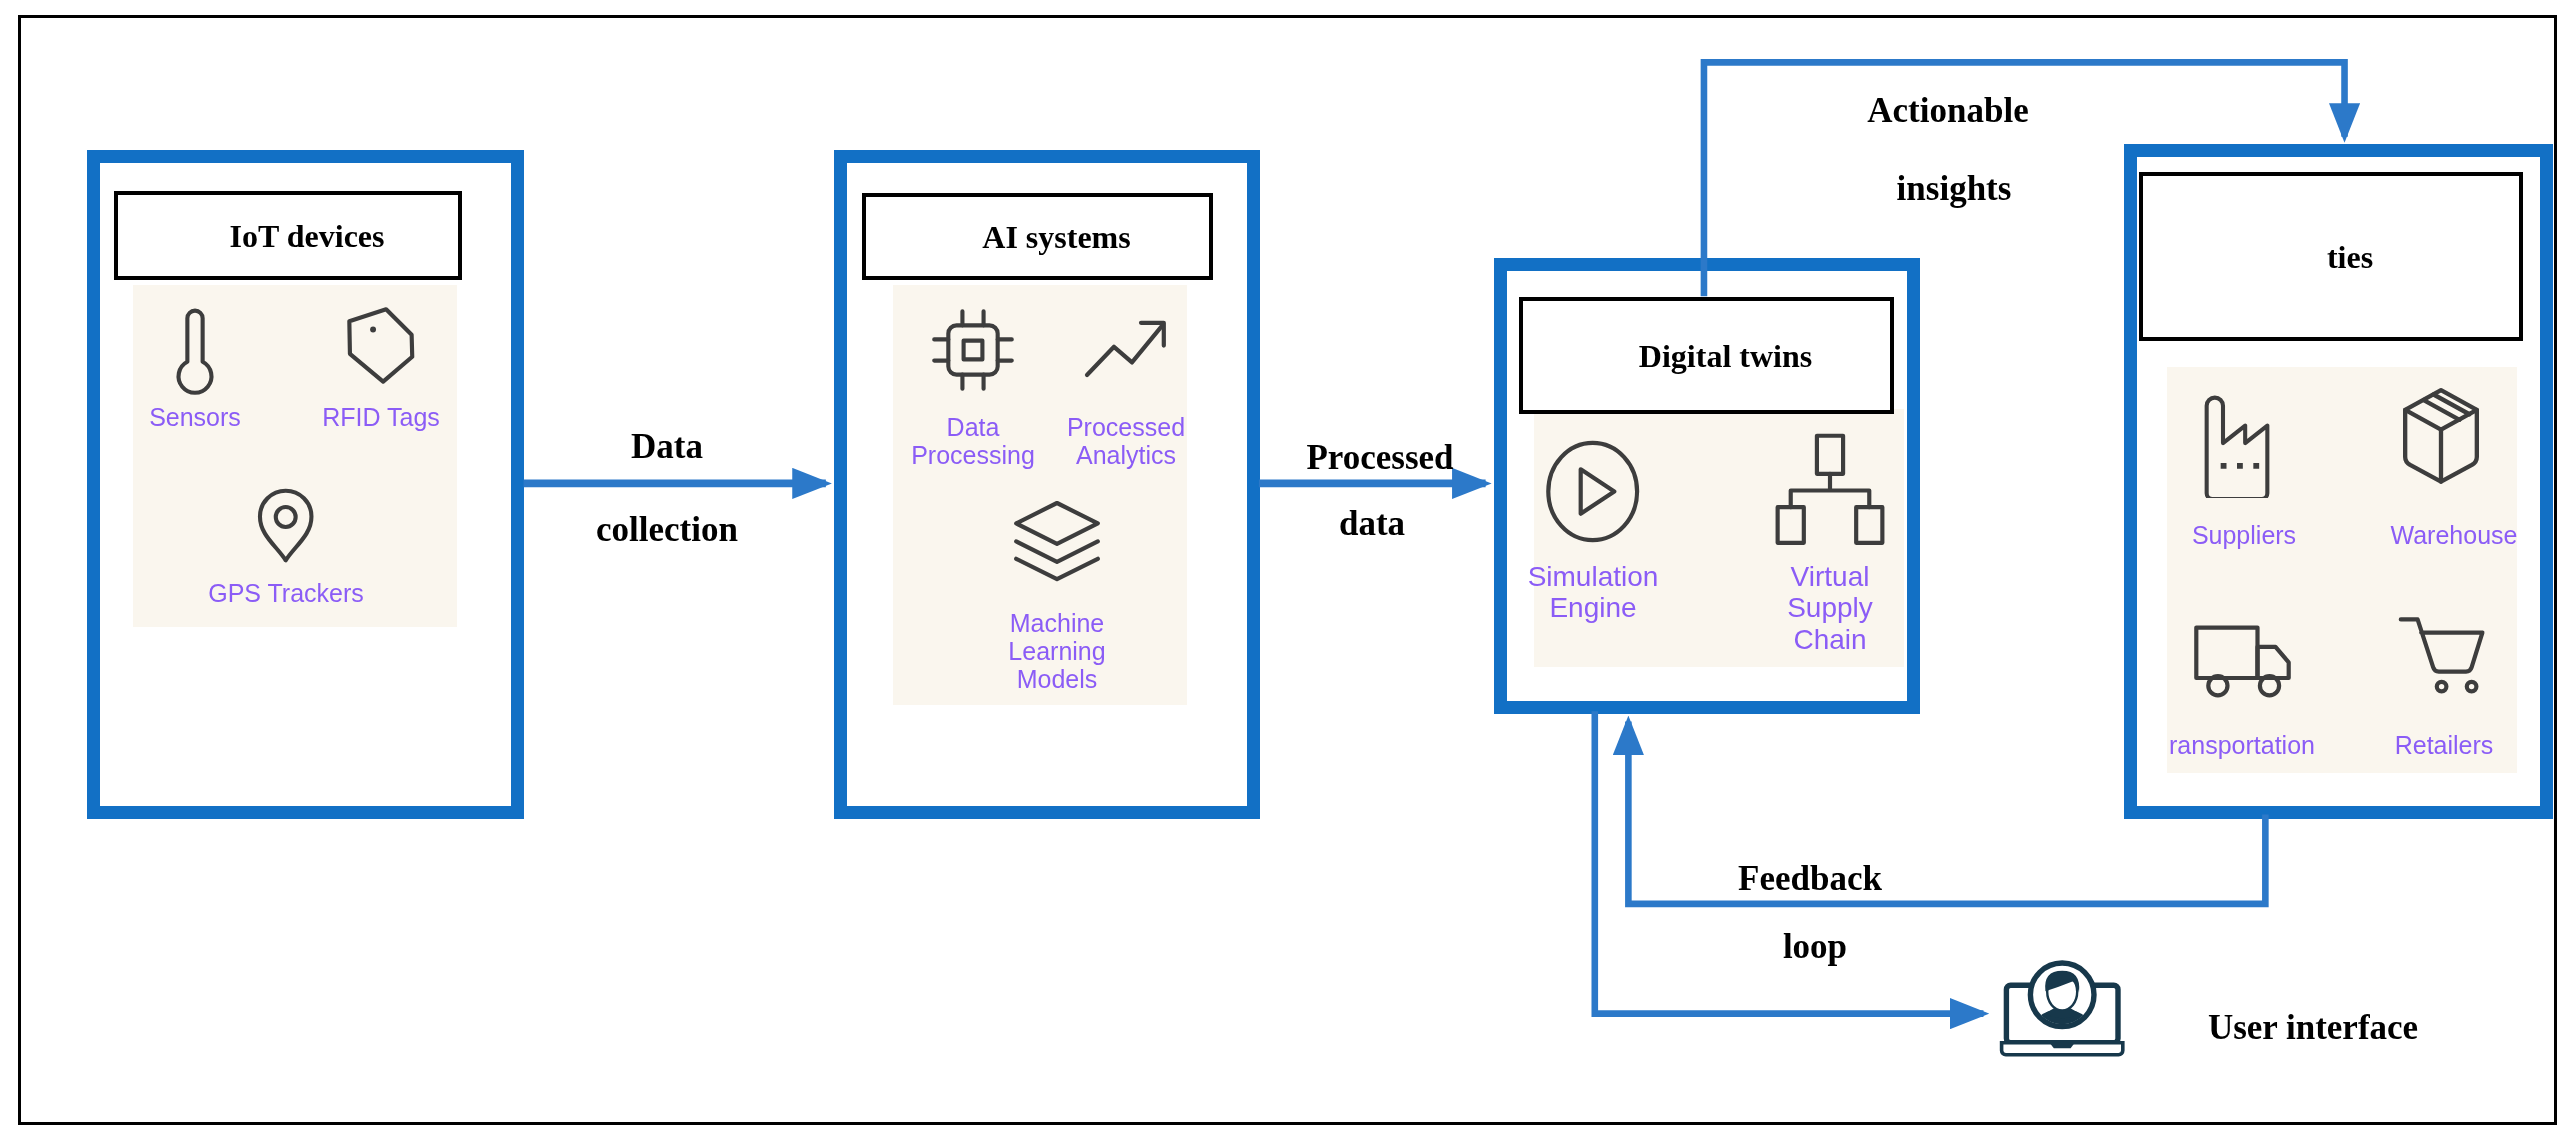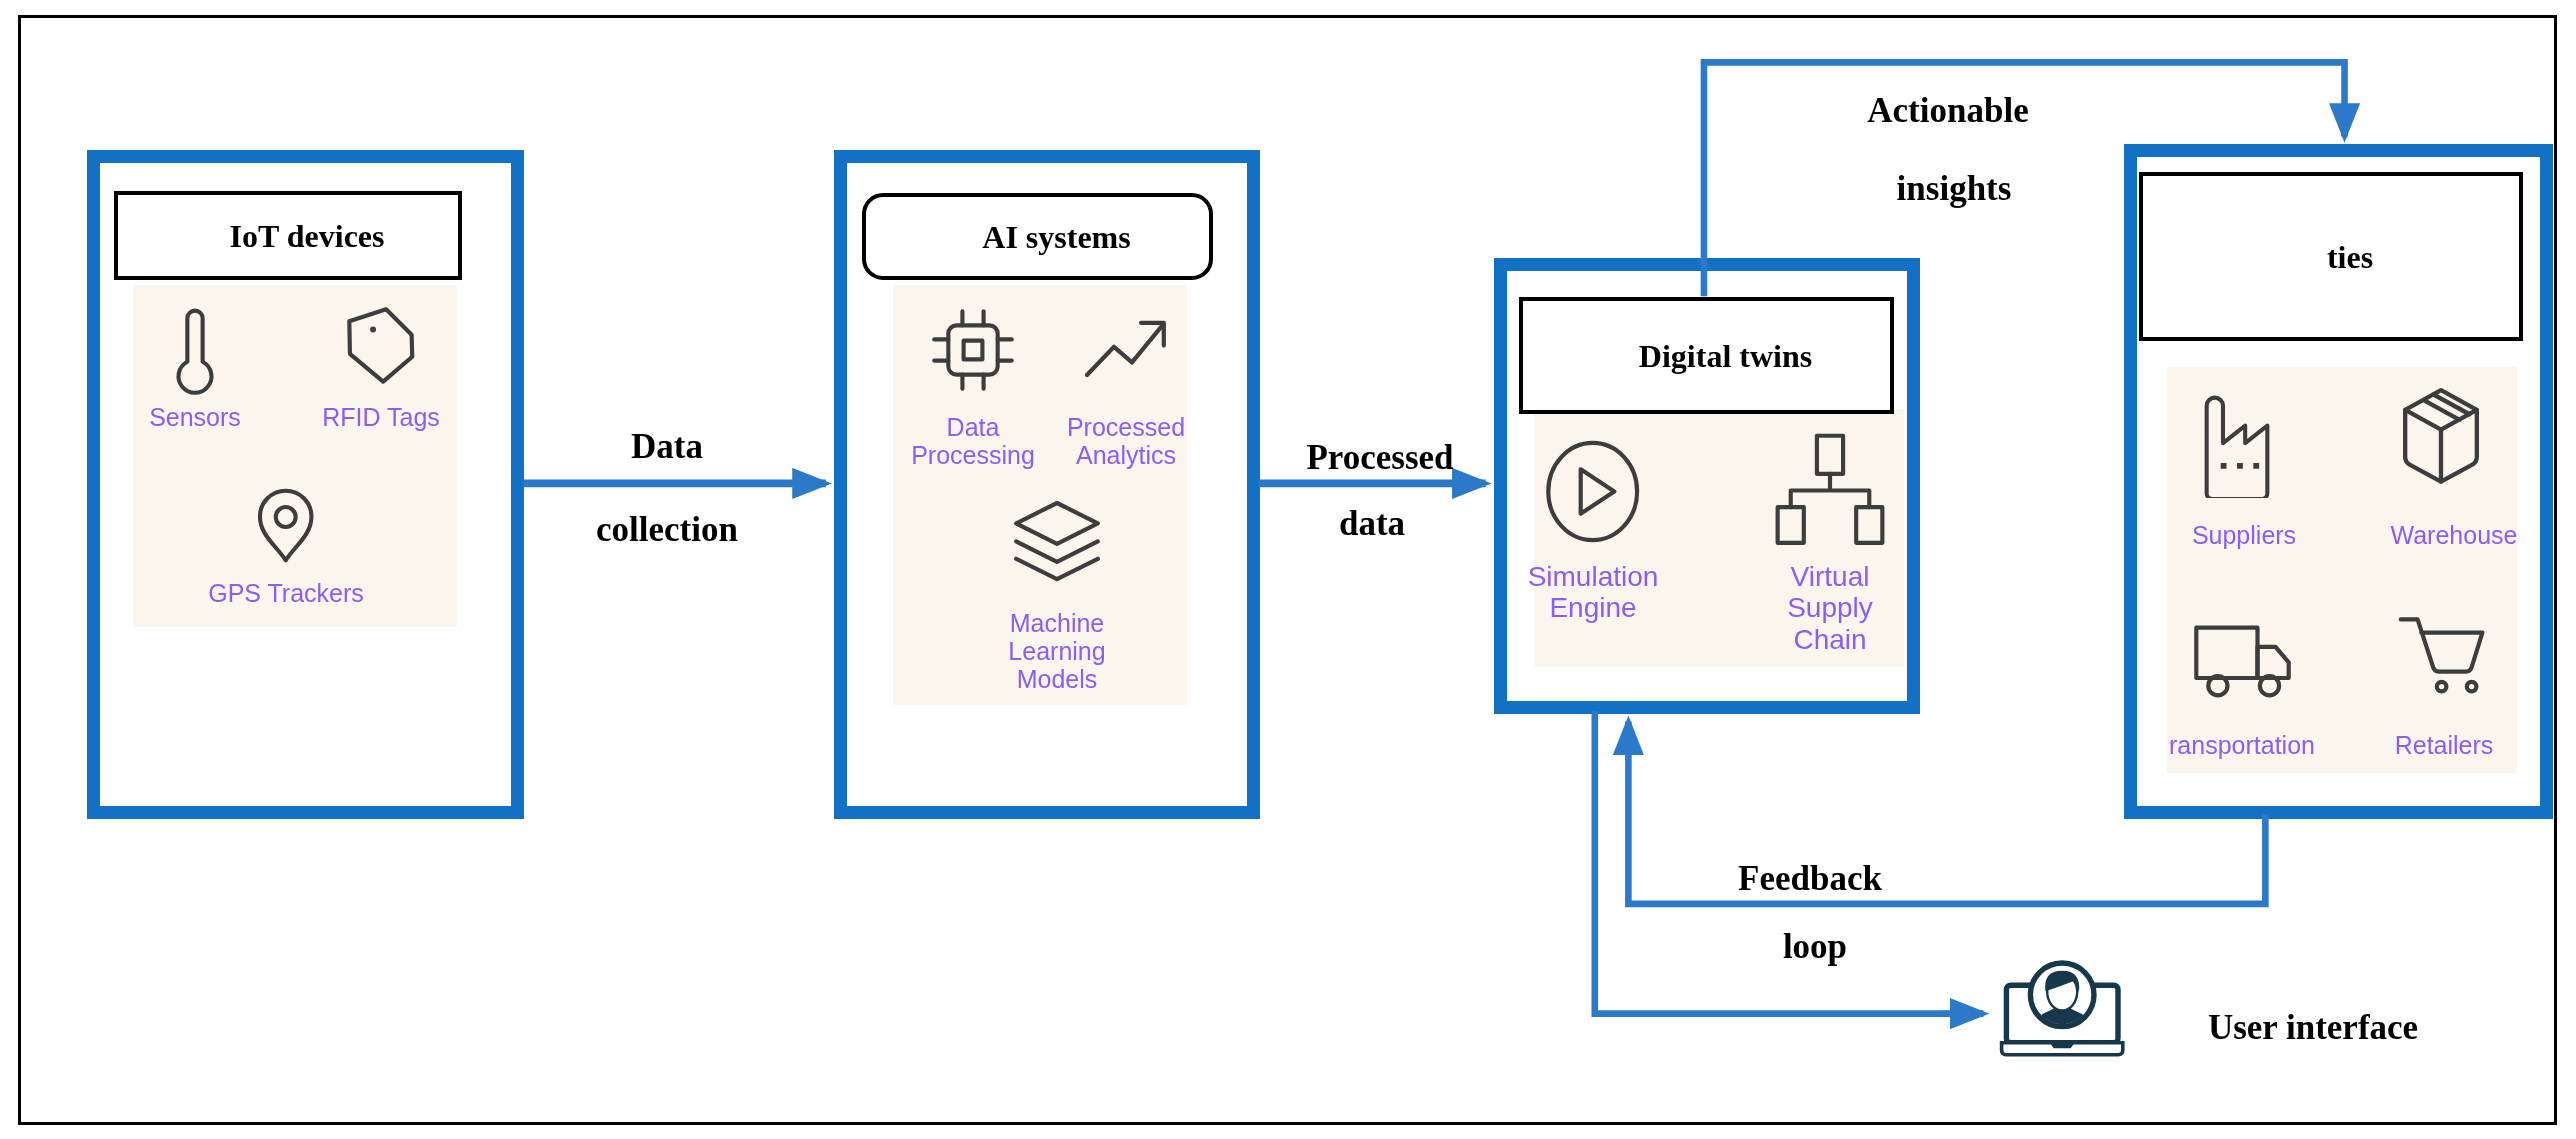--- a/index.html
+++ b/index.html
@@ -44,21 +44,21 @@
   <div class="cap" style="left:381px;top:403px;">RFID Tags</div>
 
   <svg class="icon" style="left:286px;top:486px;" width="68" height="79" viewBox="0 0 115 135">
     <path class="ic" d="M57 8 a44 44 0 0 1 44 44 c0 32 -28 50 -44 75 c-16 -25 -44 -43 -44 -75 a44 44 0 0 1 44 -44 z"></path>
     <circle class="ic" cx="57" cy="53" r="17"></circle>
   </svg>
   <div class="cap" style="left:286px;top:579px;">GPS Trackers</div>
 
   <div class="bluebox" style="left:834px;top:150px;width:426px;height:669px;"></div>
   <div class="panel" style="left:893px;top:285px;width:294px;height:420px;"></div>
-  <div class="titlebox" style="left:862px;top:193px;width:351px;height:87px;border-radius:21px;">
+  <div class="titlebox" style="left:862px;top:193px;width:351px;height:87px;">
     <div>AI systems</div>
   </div>
 
   <svg class="icon" style="left:973px;top:303px;" width="94" height="94" viewBox="0 0 160 160">
     <rect class="ic" x="38" y="38" width="84" height="84" rx="14"></rect>
     <rect class="ic" x="64" y="64" width="32" height="32"></rect>
     <path class="ic" d="M62 38 V14 M98 38 V14 M62 122 V146 M98 122 V146 M38 62 H14 M38 98 H14 M122 62 H146 M122 98 H146"></path>
   </svg>
   <div class="cap wrap" style="left:973px;top:413px;width:138px;">Data Processing</div>
 

